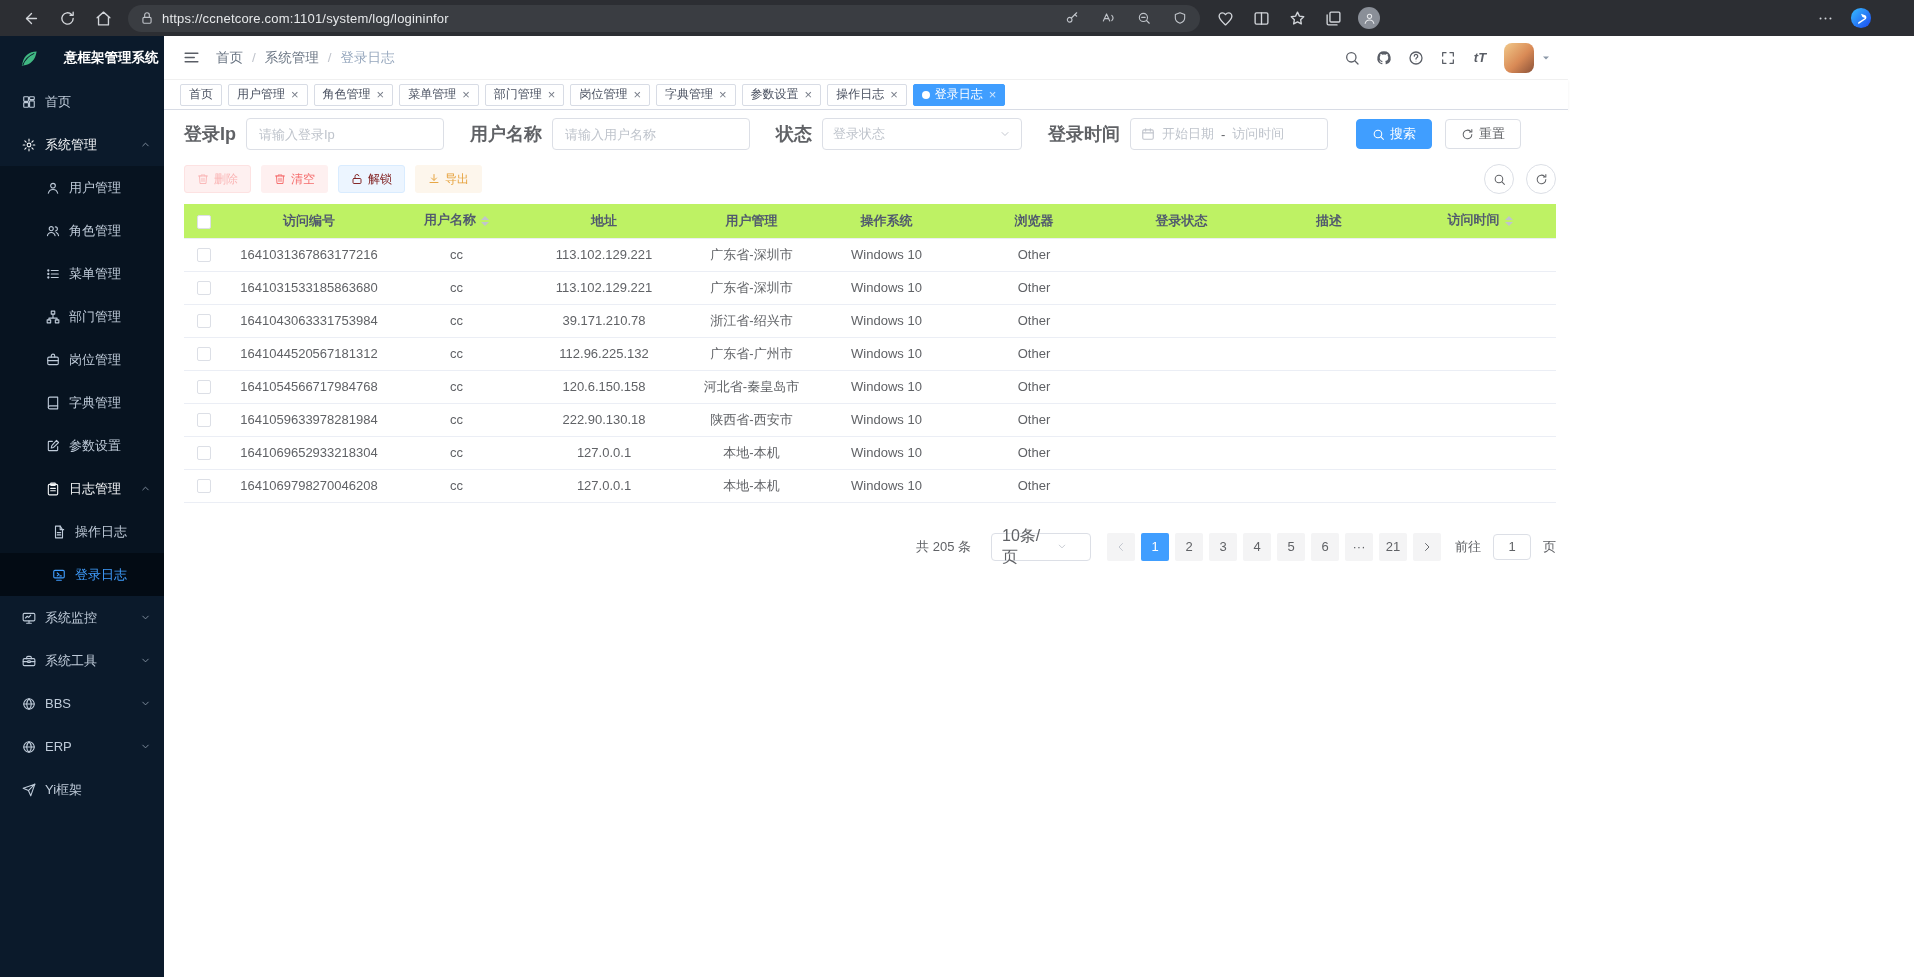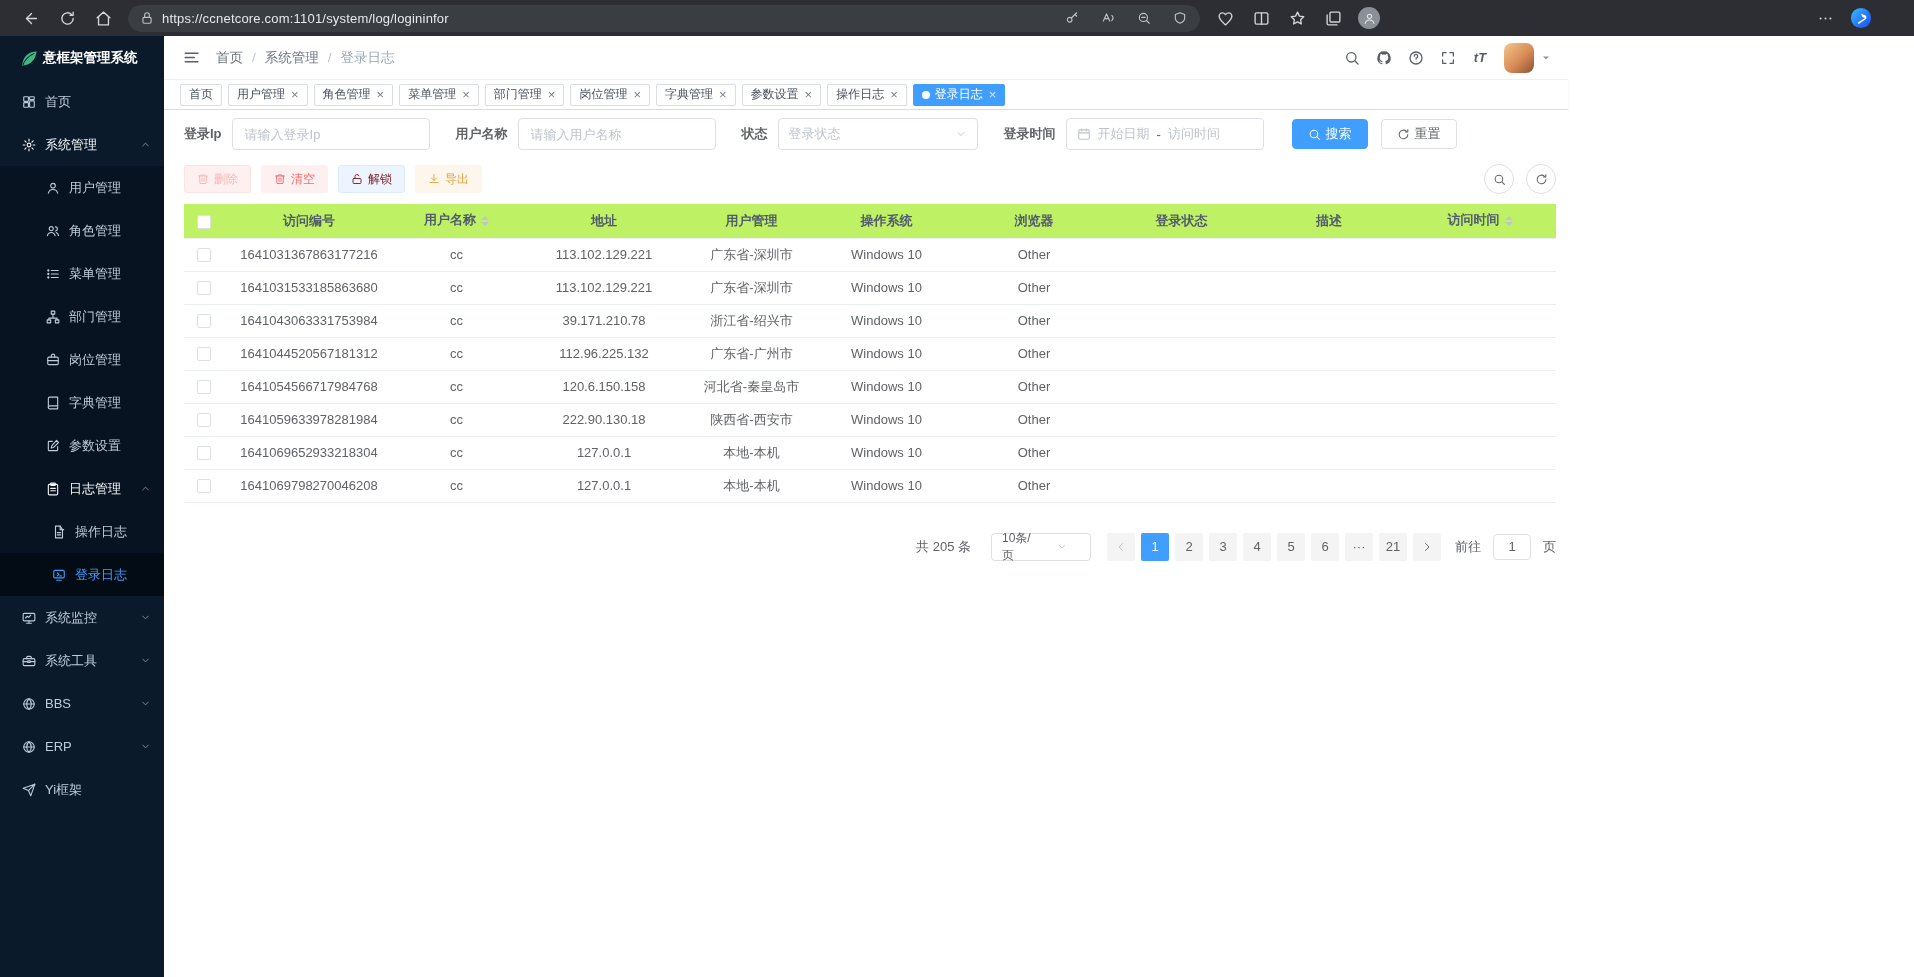--- a/index.html
+++ b/index.html
@@ -20,21 +20,21 @@
   .url-text{flex:1;white-space:nowrap;overflow:hidden;letter-spacing:.2px}
   .chrome-avatar{width:22px;height:22px;border-radius:50%;background:#8a8f98;display:flex;align-items:center;justify-content:center;color:#e8eaed}
   .chrome-avatar .ic{width:13px;height:13px}
   .bing .ic{width:22px;height:22px}
 
   
   .page{position:absolute;top:36px;left:0;width:1568px;bottom:0;display:flex;background:#fff}
 
   
   .sidebar{width:164px;background:#0b1a2b;flex:none;overflow:hidden;display:flex;flex-direction:column}
-  .logo-row{height:44px;display:flex;align-items:center;padding-left:20px;gap:4px;flex:none}
+  .logo-row{height:44px;display:flex;align-items:center;padding-left:20px;gap:25px;flex:none}
   .logo-row .ic{width:19px;height:19px}
   .logo-text{color:#fff;font-size:13.5px;font-weight:bold;white-space:nowrap}
   .menu{flex:1}
   .mi{height:43px;display:flex;align-items:center;gap:9px;color:#bfcbd9;font-size:13px;cursor:pointer;padding-left:22px;position:relative;white-space:nowrap}
   .mi .ic{width:14px;height:14px}
   .mi.lv1,.mi.lv2{background:#071320;padding-left:46px}
   .mi.lv2{padding-left:52px}
   .mi.open{color:#f4f6f8}
   .mi.active{color:#409eff;background:#030b14}
   .mi .arrow{position:absolute;right:13px;width:11px;height:11px;color:#8b98a8}
@@ -57,21 +57,21 @@
   
   .tabsbar{height:30px;display:flex;align-items:center;padding:0 16px;gap:6px;background:#fff;border-bottom:1px solid #d8dce5;box-shadow:0 1px 3px rgba(0,21,41,.06);flex:none}
   .tab{height:22px;display:inline-flex;align-items:center;gap:5px;padding:0 8px;border:1px solid #d8dce5;background:#fff;color:#495060;font-size:12px;cursor:pointer;border-radius:2px;white-space:nowrap}
   .tab.active{background:#409eff;border-color:#409eff;color:#fff}
   .tabdot{width:8px;height:8px;border-radius:50%;background:#fff;flex:none}
   .tabclose{font-size:13px;line-height:1;margin-left:1px;opacity:.75}
 
   
   .content{flex:1;padding:8px 12px 0 20px;background:#fff;min-height:0}
   .filters{display:flex;align-items:center;margin-bottom:14px}
-  .f-label{font-size:13px;font-weight:700;color:#606266;margin-right:10px;white-space:nowrap}
+  .f-label{font-size:18px;font-weight:700;color:#606266;margin-right:10px;white-space:nowrap}
   .f-input{width:198px;height:32px;border:1px solid #dcdfe6;border-radius:4px;padding:0 12px;font-size:13px;color:#606266;background:#fff;margin-right:26px;outline:none}
   .f-input::placeholder{color:#bfc4cc}
   .f-select,.f-date{height:32px;border:1px solid #dcdfe6;border-radius:4px;display:flex;align-items:center;padding:0 10px;font-size:13px;color:#bfc4cc;background:#fff;margin-right:26px;cursor:pointer}
   .f-select{width:200px}
   .f-select .ph{flex:1}
   .f-select .ic{width:12px;height:12px;color:#c0c4cc}
   .f-date{width:198px;gap:7px}
   .f-date .ic{width:14px;height:14px;color:#c0c4cc}
   .f-date .dash{color:#606266}
   .btn{display:inline-flex;align-items:center;gap:5px;border-radius:4px;font-size:13px;white-space:nowrap}
@@ -97,21 +97,21 @@
   tbody td{height:33px;border-bottom:1px solid #ebeef5;text-align:center;overflow:hidden;white-space:nowrap}
   .cb{width:14px;height:14px;border:1px solid #dcdfe6;border-radius:2px;background:#fff;display:inline-block;vertical-align:middle;cursor:pointer}
   .sort{display:inline-flex;flex-direction:column;margin-left:5px;vertical-align:middle}
   .sort i{width:0;height:0;border:4px solid transparent;display:block}
   .sort .s-up{border-bottom-color:#c0c4cc;margin-bottom:2px}
   .sort .s-down{border-top-color:#c0c4cc}
 
   
   .pagination{display:flex;align-items:center;justify-content:flex-end;margin-top:30px;gap:6px;font-size:13px;color:#606266}
   .pg-total{margin-right:14px}
-  .pg-size{width:100px;height:28px;border:1px solid #dcdfe6;border-radius:4px;display:flex;align-items:center;padding:0 8px 0 10px;font-size:12px;color:#606266;background:#fff;margin-right:10px;cursor:pointer}
+  .pg-size{width:100px;height:28px;border:1px solid #dcdfe6;border-radius:4px;display:flex;align-items:center;padding:0 8px 0 10px;font-size:16px;color:#606266;background:#fff;margin-right:10px;cursor:pointer}
   .pg-size span{flex:1}
   .pg-size .ic{width:11px;height:11px;color:#c0c4cc}
   .pg-btn{min-width:28px;height:28px;background:#f4f4f5;border-radius:2px;display:inline-flex;align-items:center;justify-content:center;color:#606266;font-size:13px;padding:0 4px}
   .pg-btn .ic{width:12px;height:12px}
   .pg-btn.active{background:#409eff;color:#fff}
   .pg-btn.disabled{color:#c0c4cc;cursor:not-allowed}
   .pg-goto-label{margin-left:8px}
   .pg-goto-input{width:38px;height:26px;border:1px solid #dcdfe6;border-radius:4px;text-align:center;font-size:13px;color:#606266;outline:none;margin:0 6px}
 </style>
 </head>

